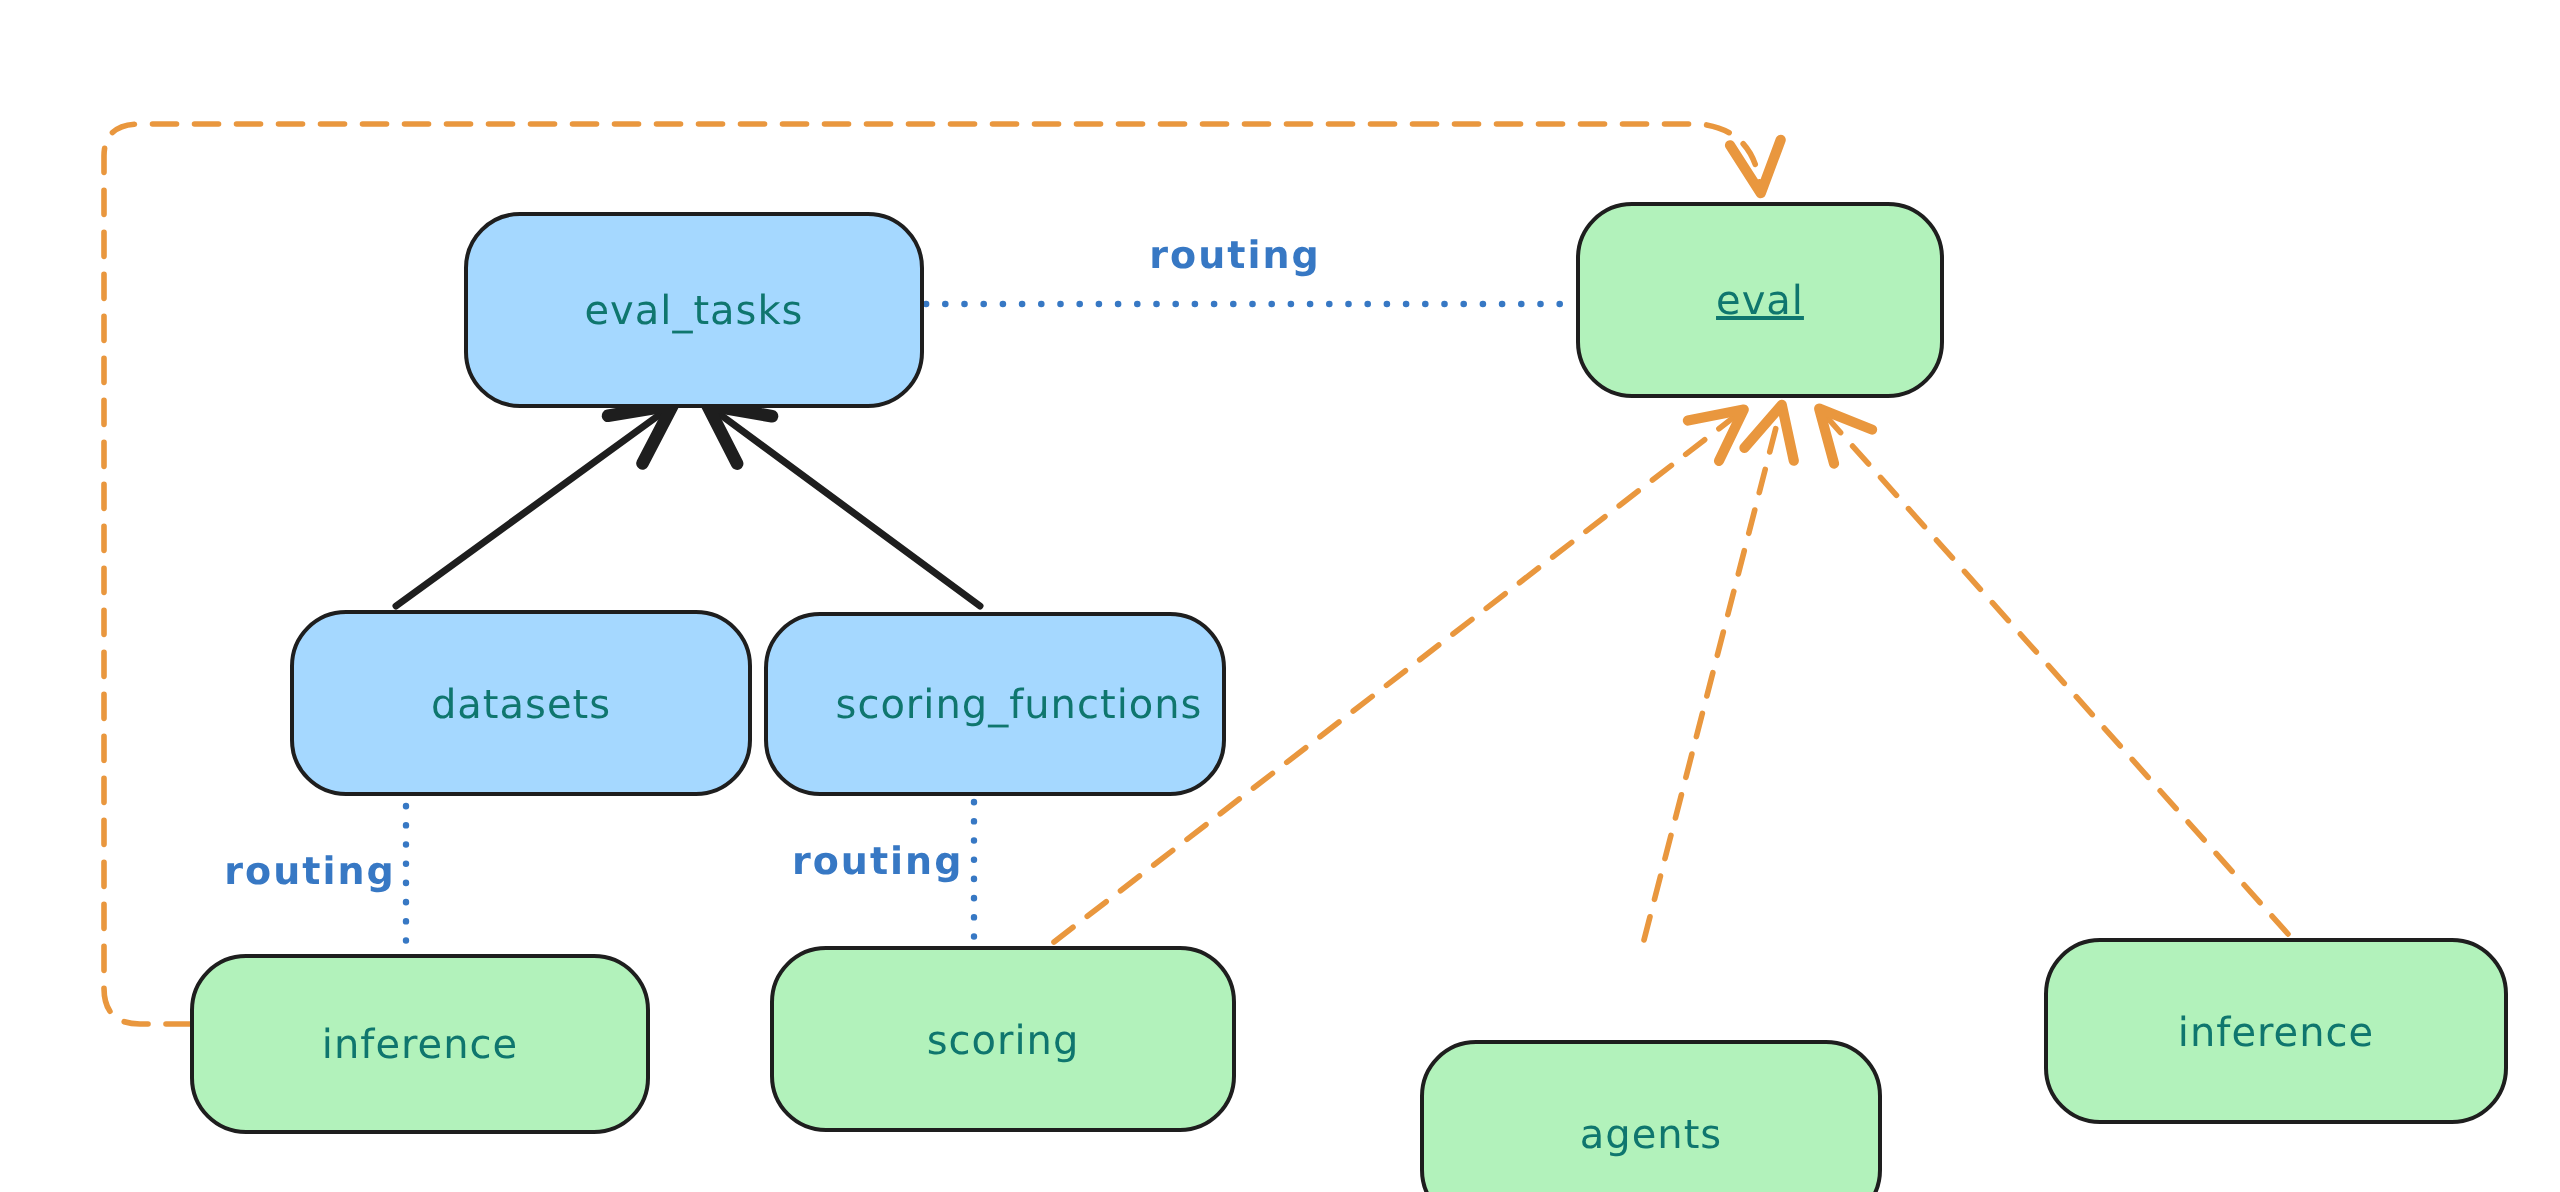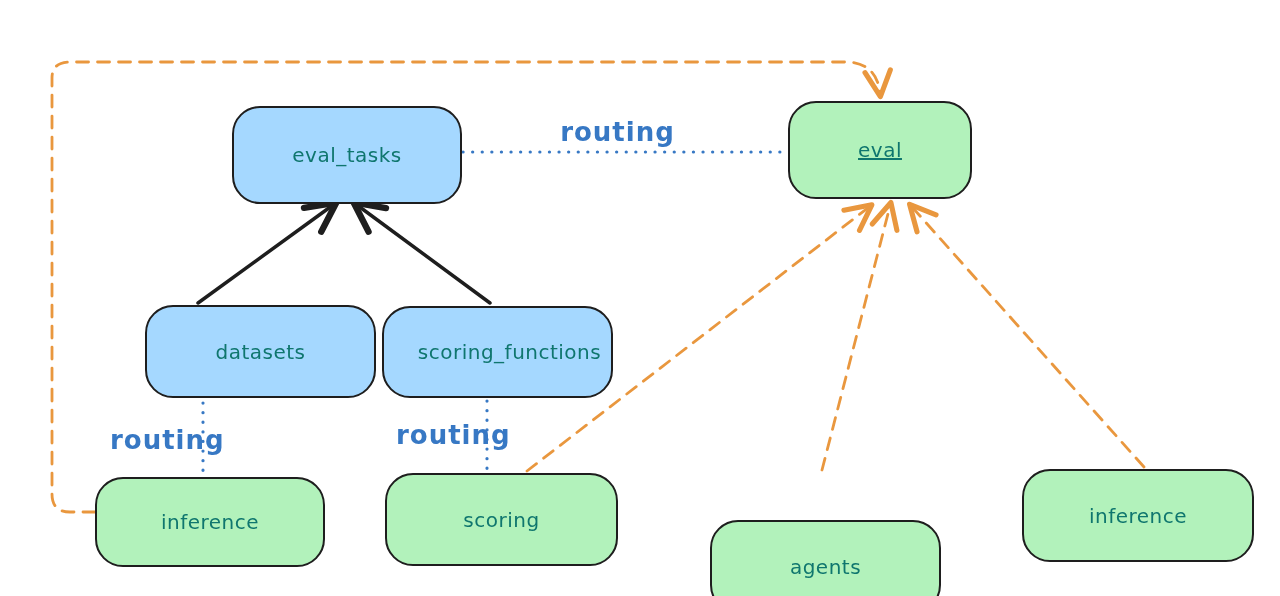--- a/index.html
+++ b/index.html
@@ -32,21 +32,21 @@
     justify-content: center;
     color: #0f766e;
     font-size: 20px;
     letter-spacing: 0.5px;
   }
   .node.blue  { background: #a5d8ff; }
   .node.green { background: #b2f2bb; }
   .edge-label {
     position: absolute;
     color: #3778c4;
-    font-size: 26px;
+    font-size: 19px;
     font-weight: 700;
     letter-spacing: 1px;
     text-align: center;
     white-space: nowrap;
   }
 </style>
 </head>
 <body>
 
 <div class="canvas">

